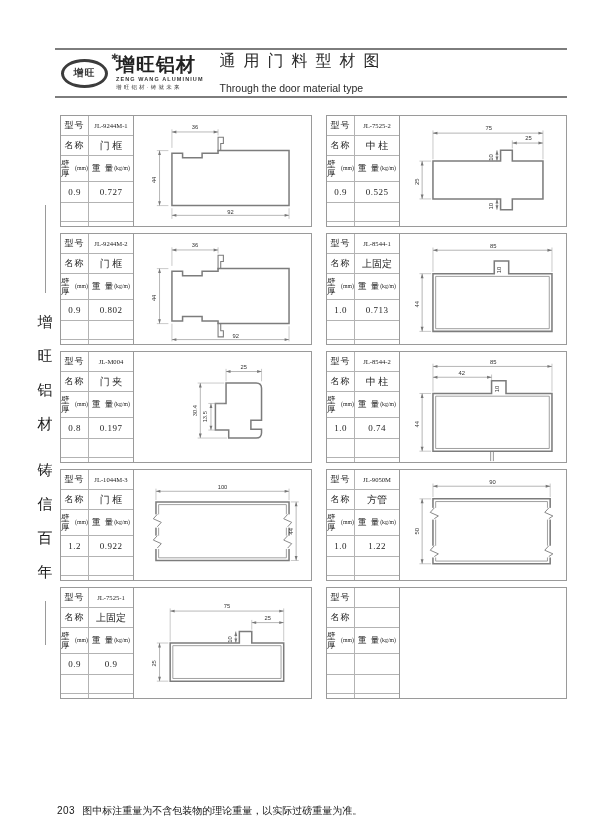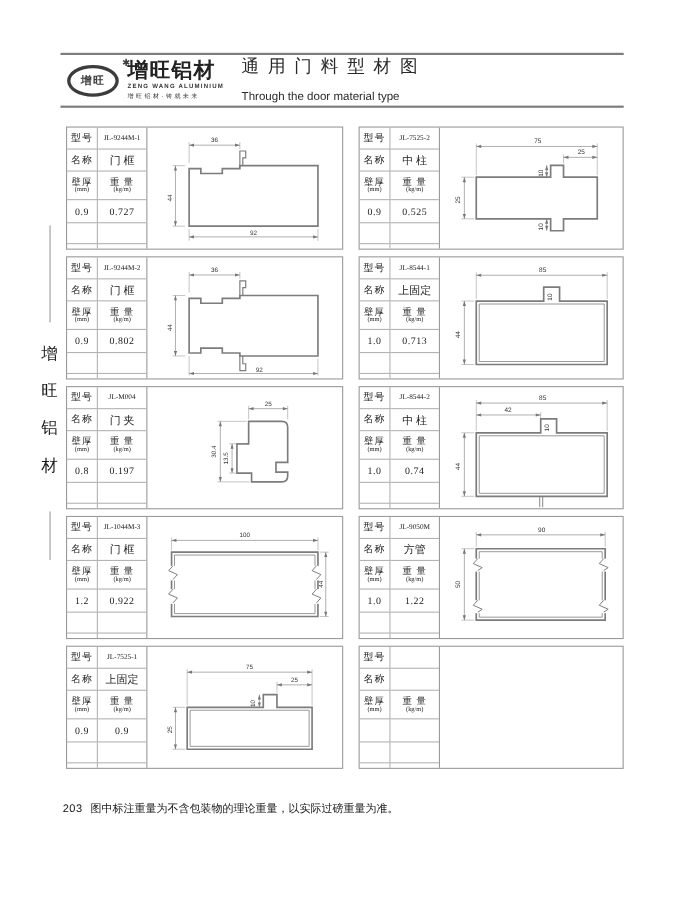--- a/index.html
+++ b/index.html
@@ -28,40 +28,40 @@
 
 .grid{position:absolute;left:60px;top:115px;width:507px;display:grid;grid-template-columns:252px 241px;column-gap:14px;row-gap:6px}
 .cell{height:112px;border:1px solid #9a9a9a;display:flex;background:#fff}
 .spec{width:73px;border-right:1px solid #9a9a9a;display:grid;grid-template-columns:28px 1fr;grid-template-rows:20px 20px 26px 21px 19px 1fr;font-family:"Liberation Serif",serif}
 .spec>div{border-bottom:1px solid #b3b3b3;display:flex;align-items:center;justify-content:center;overflow:hidden}
 .spec>div:nth-child(odd){border-right:1px solid #b3b3b3}
 .spec>div:nth-child(n+11){border-bottom:none}
 .lab{font-size:9px;color:#222;letter-spacing:1px}
 .modelv{font-size:6.6px;letter-spacing:0;color:#222}
 .namev{font-size:10px;color:#222}
-.hdr{flex-direction:column;line-height:1.05;letter-spacing:0}
+.hdr{flex-direction:row;line-height:1.05;letter-spacing:0}
 .hdr .h1{font-size:8.5px;letter-spacing:1px}
 .hdr .h2{font-size:5.8px}
 .numv{font-size:9px;color:#222;letter-spacing:0.5px}
 .draw{flex:1;position:relative}
 .draw svg{display:block;width:100%;height:100%}
 
 
 .prof{fill:none;stroke:#7c7c7c;stroke-width:1.7}
 .prof2{fill:none;stroke:#8a8a8a;stroke-width:0.9}
 .hook{fill:none;stroke:#7c7c7c;stroke-width:1.2}
 .dim{stroke:#8b8b8b;stroke-width:0.7}
 .ext{stroke:#9b9b9b;stroke-width:0.6}
 .dt{font-size:6.5px;fill:#333;font-family:"Liberation Sans",sans-serif;text-anchor:middle}
 .wcov{fill:#fff;stroke:none}
 .zig{fill:none;stroke:#7c7c7c;stroke-width:1}
 .fin{stroke:#7c7c7c;stroke-width:0.9}
 
 
-.footer{position:absolute;left:57px;top:728px;font-size:10px;color:#161616;display:flex;align-items:baseline}
+.footer{position:absolute;left:57px;top:804px;font-size:10px;color:#161616;display:flex;align-items:baseline}
 .fpage{margin-right:7px;letter-spacing:0.5px}
 </style>
 </head>
 <body>
 
 <div class="page">
 
   <svg width="0" height="0" style="position:absolute" aria-hidden="true">
     <defs>
       <marker id="aL" markerWidth="6" markerHeight="4" refX="0.5" refY="2" orient="auto" markerUnits="userSpaceOnUse">
@@ -89,20 +89,21 @@
       <span class="title-cn">通用门料型材图</span>
       <span class="title-en">Through the door material type</span>
     </div>
   </div>
 
   <div class="sidebar">
     <div class="sb-line" style="height:88px"></div>
     <div class="sb-gap"></div>
     <div class="sb-text">增旺铝材</div>
     <div class="sb-gap"></div>
+    <div class="sb-text">铸信百年</div>
     <div class="sb-gap"></div>
     <div class="sb-line" style="height:44px"></div>
   </div>
 
   <div class="grid">
 
     <div class="cell">
       <div class="spec">
         <div class="lab">型号</div>
         <div class="modelv">JL-9244M-1</div>

